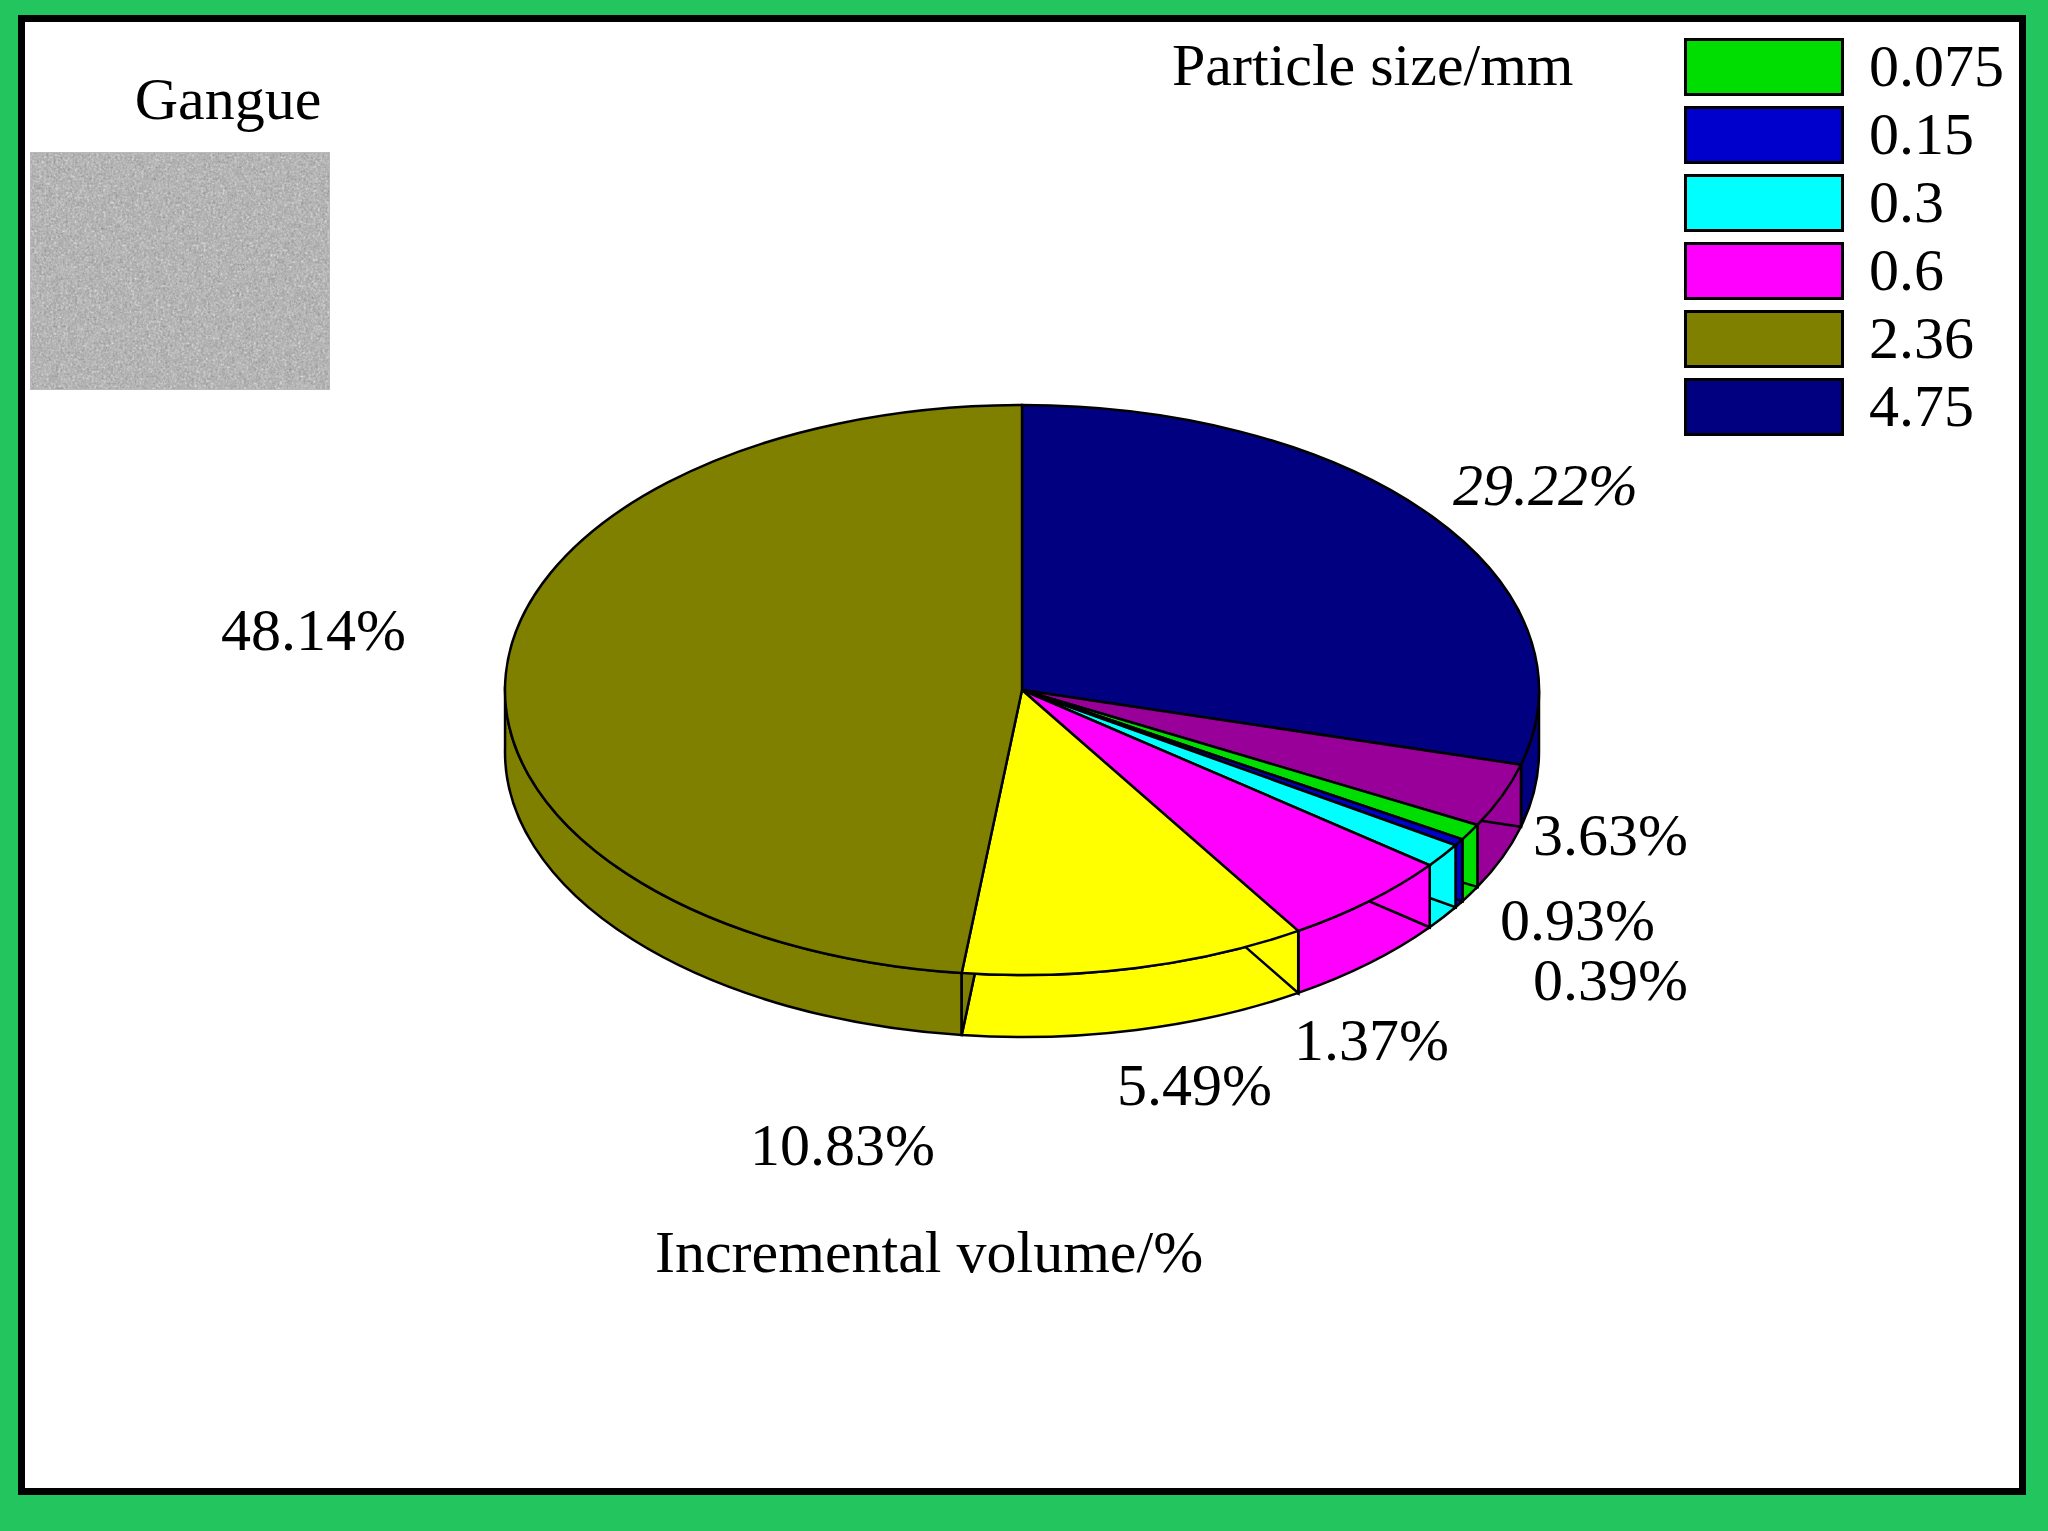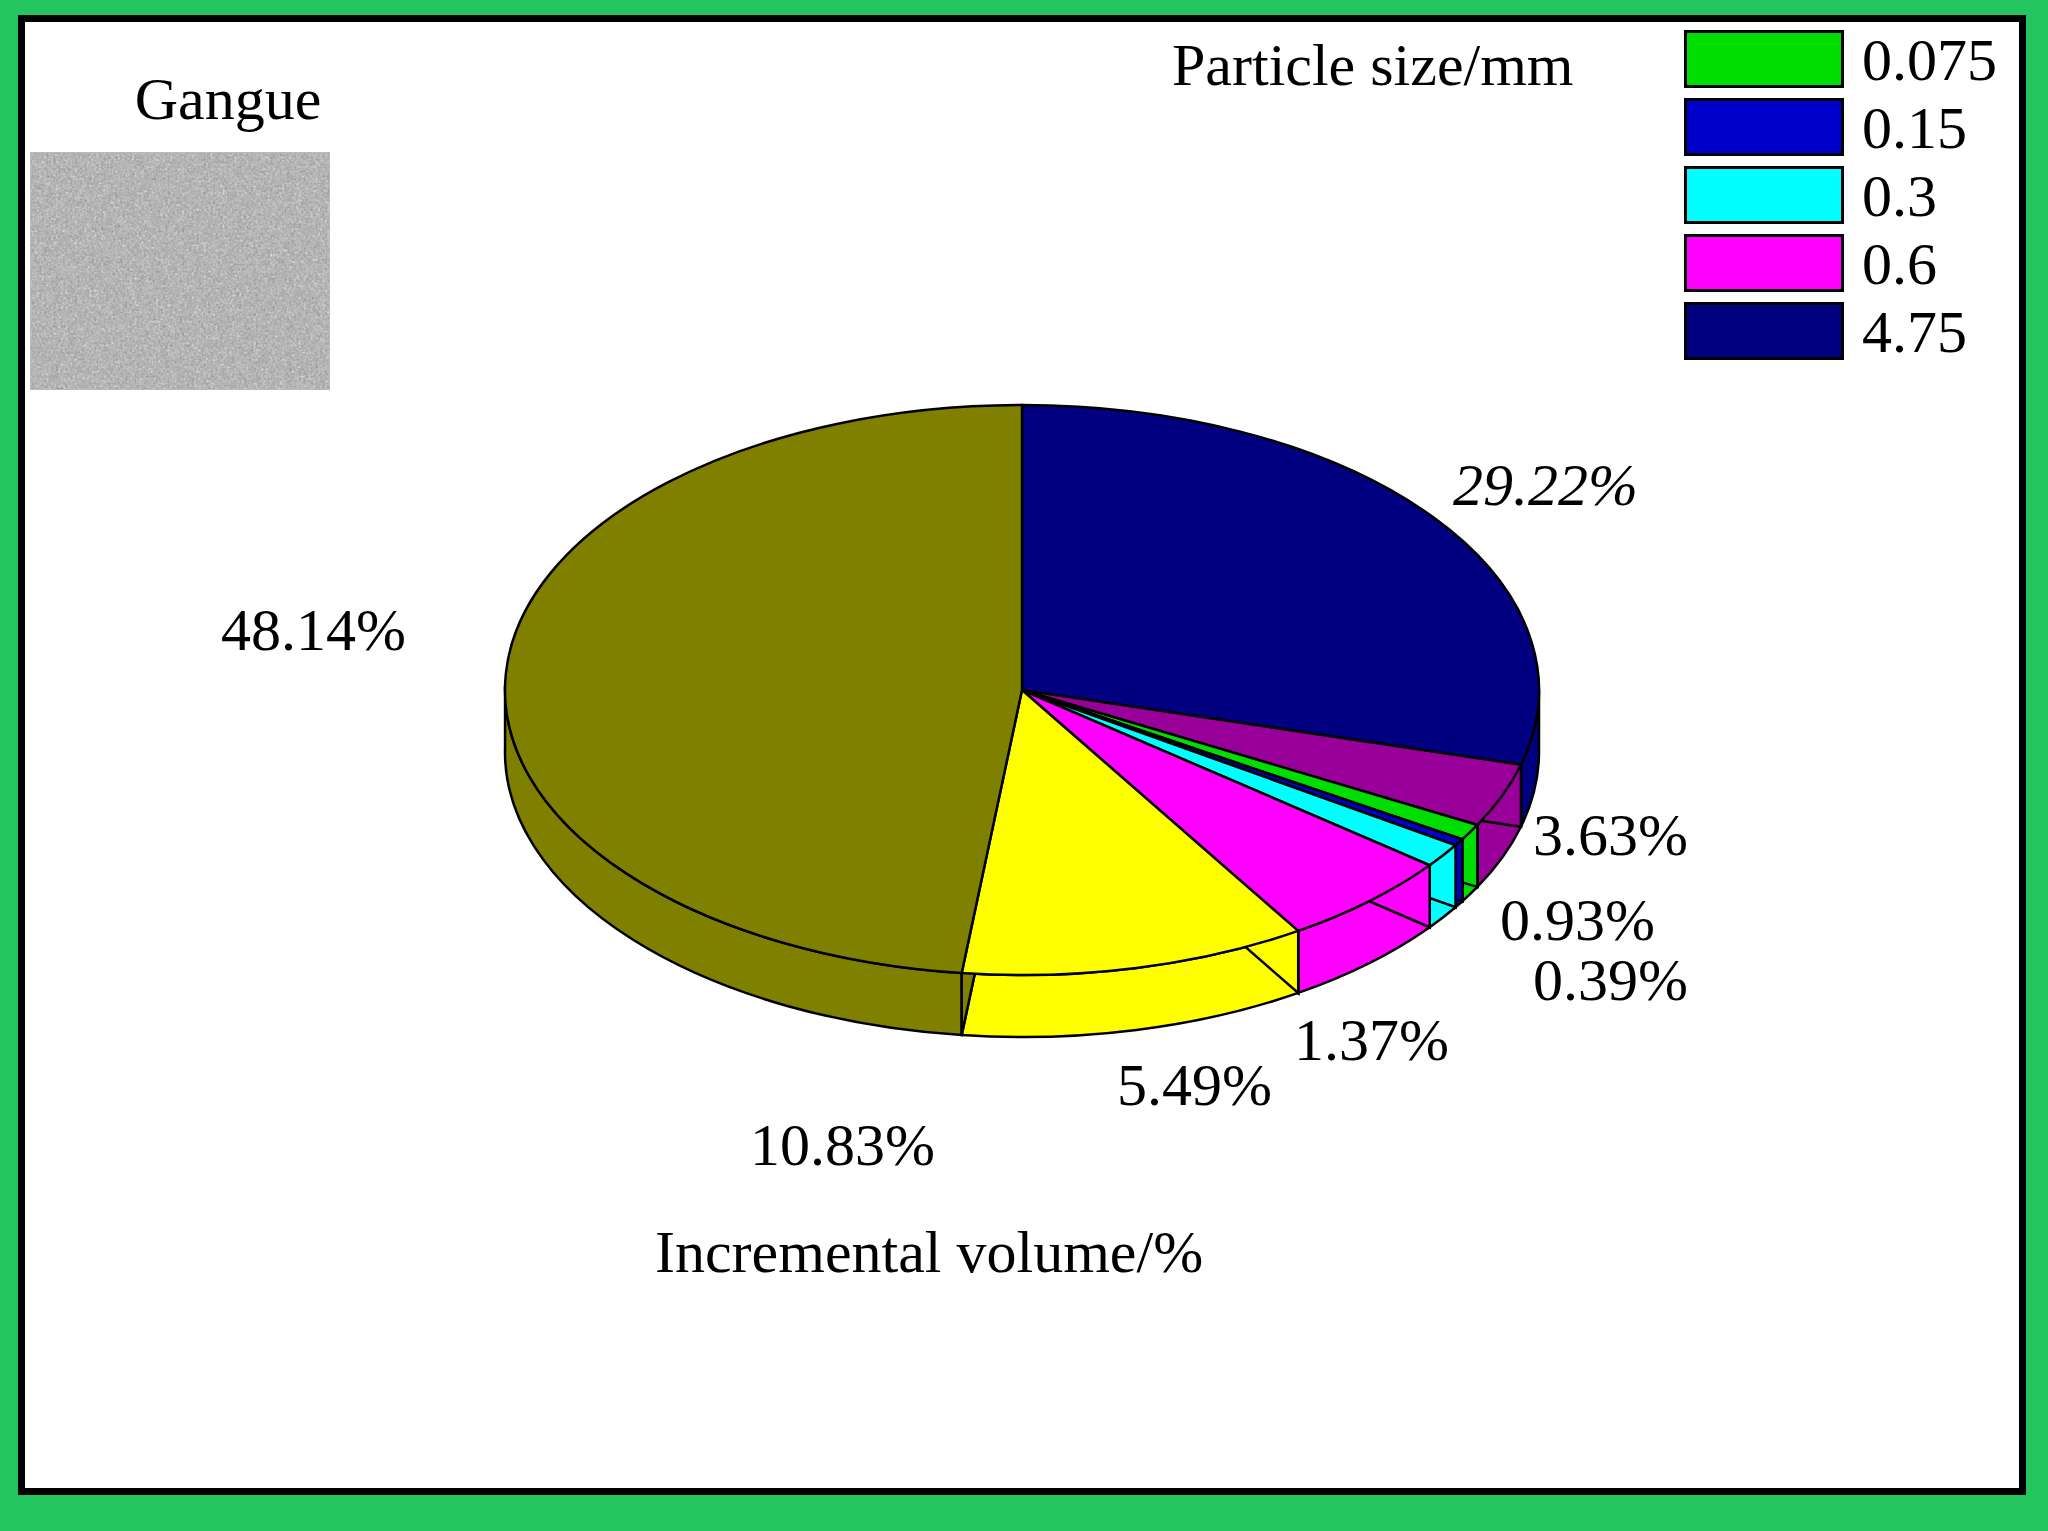--- a/index.html
+++ b/index.html
@@ -100,23 +100,24 @@
     line-height: 1;
   }
   #legend {
     position: absolute;
     left: 1684px;
     top: 30px;
     width: 340px;
   }
   .legend-row {
     display: flex;
-    align-items: flex-start;
+    align-items: flex-end;
     height: 66px;
     margin-bottom: 2px;
+    gap: 7px;
   }
   .legend-swatch {
     width: 160px;
     height: 58px;
     border: 3px solid #000000;
     box-sizing: border-box;
     flex: 0 0 auto;
   }
   .legend-label {
     margin-left: 18px;
@@ -219,17 +220,21 @@
       </div>
       <div class="legend-row">
         <div class="legend-swatch" style="background: rgb(0, 255, 255);"></div>
         <div class="legend-label">0.3</div>
       </div>
       <div class="legend-row">
         <div class="legend-swatch" style="background: rgb(255, 0, 255);"></div>
         <div class="legend-label">0.6</div>
       </div>
       <div class="legend-row">
+        <div class="legend-swatch" style="background: rgb(128, 128, 0);"></div>
+        <div class="legend-label">2.36</div>
+      </div>
+      <div class="legend-row">
         <div class="legend-swatch" style="background: rgb(0, 0, 128);"></div>
         <div class="legend-label">4.75</div>
       </div>
     </div>
 </div>
 
 </body></html>

